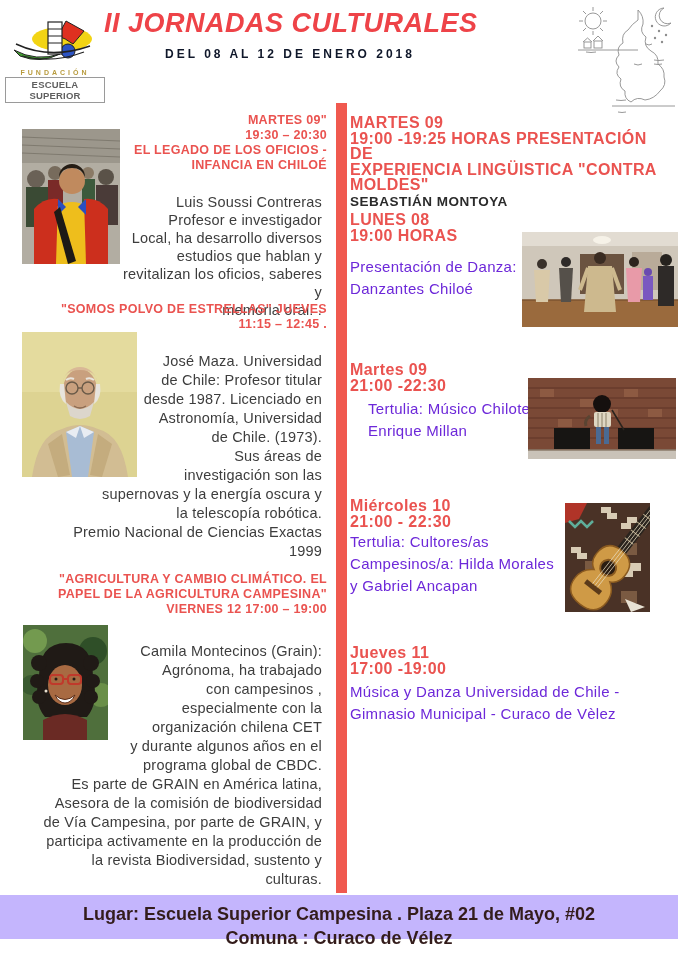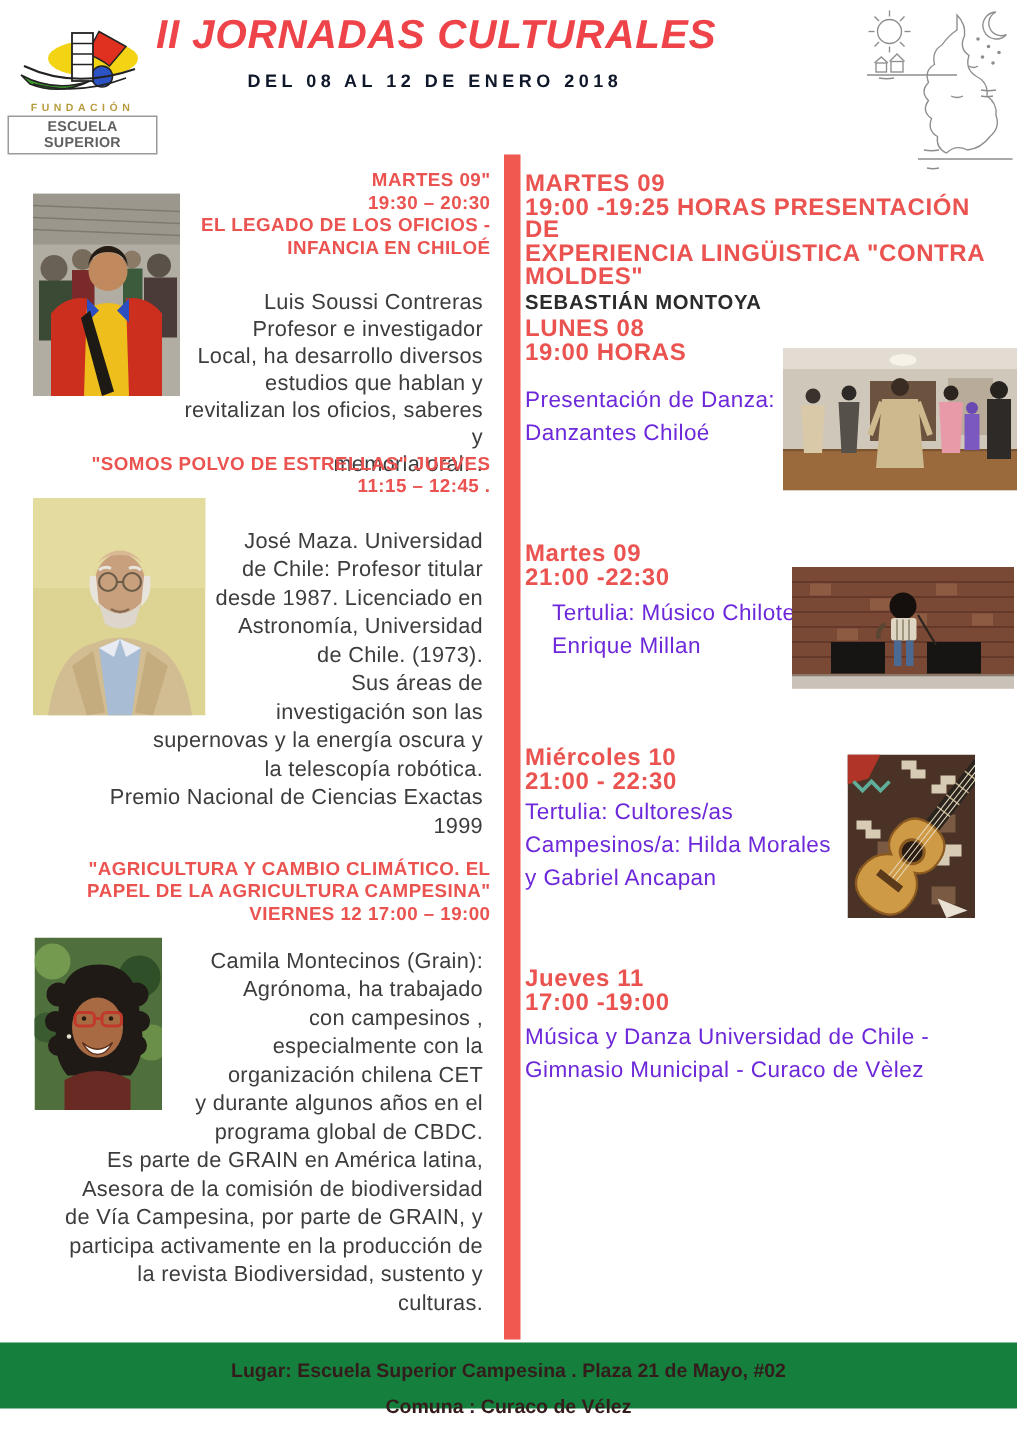--- a/index.html
+++ b/index.html
@@ -13,32 +13,32 @@
   .logo-org{font-size:7px;letter-spacing:3px;color:#b89b3e;font-weight:bold;margin-top:1px;}
   .logo-name{display:inline-block;font-size:9.5px;font-weight:bold;color:#5f5f5f;
     border:1px solid #9a9a9a;padding:1px 13px;margin-top:1px;letter-spacing:.2px;}
   .titles{position:absolute;left:104px;top:8px;width:372px;text-align:center;}
   .title-main{font-size:27px;font-weight:bold;font-style:italic;color:#ee4348;letter-spacing:.5px;white-space:nowrap;}
   .title-dates{font-size:12px;color:#0f172a;letter-spacing:3px;font-weight:600;margin-top:8px;white-space:nowrap;}
   .title-type{font-size:16.5px;color:#2e3a5e;letter-spacing:1.6px;font-weight:bold;margin-top:5px;white-space:nowrap;}
   .sketch{position:absolute;right:0;top:0;width:102px;height:130px;}
   
   .divider{position:absolute;left:336px;top:103px;width:11px;height:790px;background:#f0594f;}
-  .footer{position:absolute;left:0;top:895px;width:678px;height:44px;background:#15803d;
-    text-align:center;color:#331c1b;font-weight:bold;font-size:13px;line-height:24px;padding-top:7px;box-sizing:border-box;}
+  .footer{position:absolute;left:0;top:895px;width:678px;height:44px;background:#c4b5fd;
+    text-align:center;color:#331c1b;font-weight:bold;font-size:18px;line-height:24px;padding-top:7px;box-sizing:border-box;}
   
   .lsec{position:absolute;left:0;width:333px;}
   .sec1{top:113px;} .sec2{top:302px;} .sec3{top:572px;}
   .red-head{white-space:pre-line;text-align:right;padding-right:6px;color:#ea5350;
     font-weight:bold;font-size:12.5px;line-height:15px;letter-spacing:.3px;}
   .bio{white-space:pre-line;text-align:right;padding-right:11px;font-size:14.5px;
     letter-spacing:.2px;color:#3d3d3d;}
   .sec1 .bio{line-height:18px;margin-top:20px;}
   .sec2 .bio{line-height:19px;margin-top:20px;}
-  .sec3 .bio{line-height:19px;margin-top:15px;}
+  .sec3 .bio{line-height:19px;margin-top:25px;}
   .ph{float:left;border:0;}
   .ph svg{display:block;}
   .ph-luis{width:98px;height:135px;margin:16px 0 4px 22px;}
   .ph-jose{width:115px;height:145px;margin:0 0 4px 22px;}
   .ph-camila{width:85px;height:115px;margin:8px 0 4px 23px;}
   
   .ev{position:absolute;left:350px;}
   .ev-red{white-space:pre-line;color:#ea5350;font-weight:bold;font-size:16px;line-height:15.5px;letter-spacing:.4px;}
   .ev-body{white-space:pre-line;font-size:15px;line-height:22px;letter-spacing:.3px;color:#6d28d9;}
   .ev-presenter{font-weight:bold;font-size:13.5px;letter-spacing:.5px;color:#2b2b2b;margin-top:1px;}

